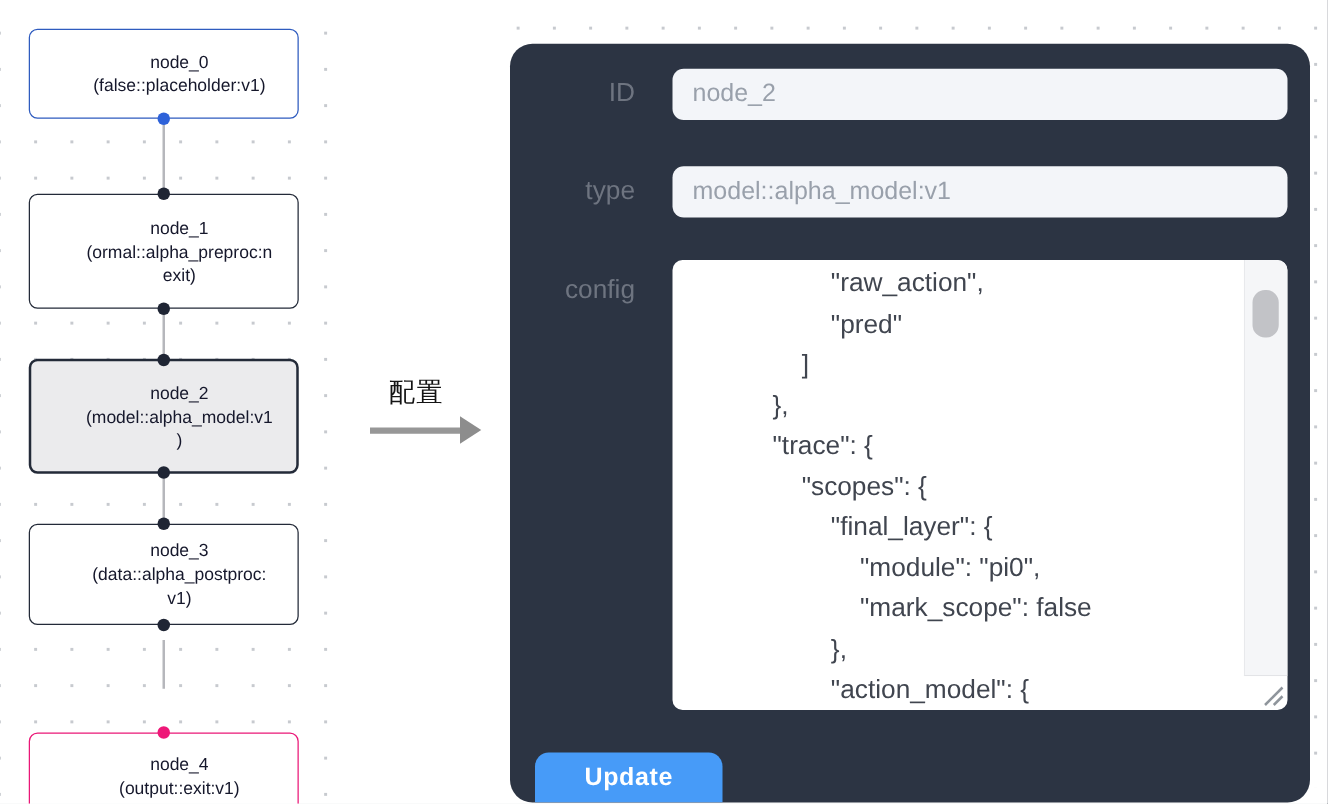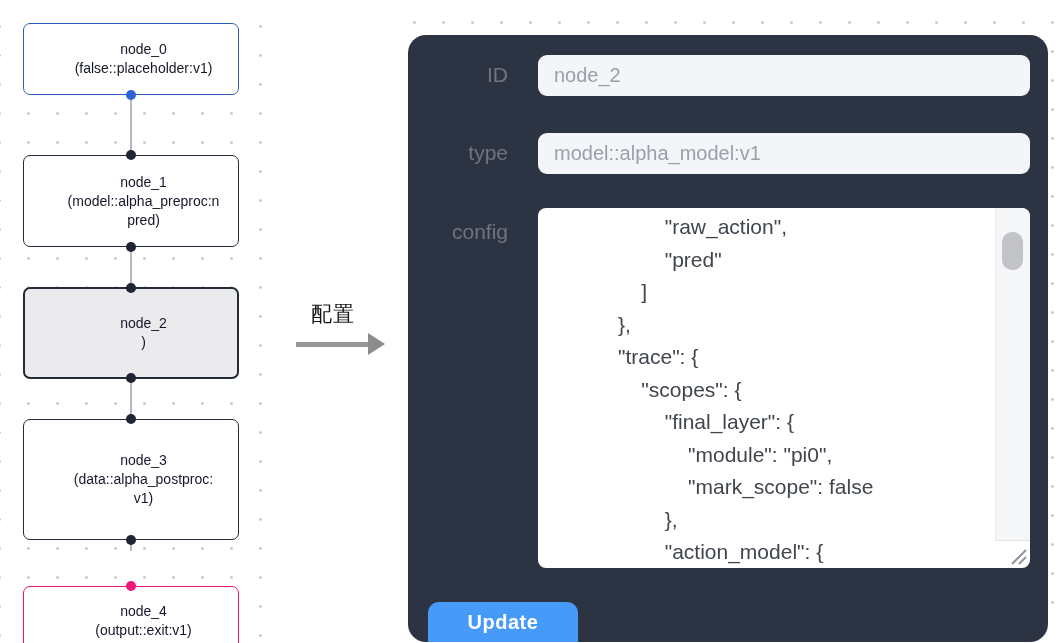--- a/index.html
+++ b/index.html
@@ -25,21 +25,21 @@
   .e0{top:95px;height:60px}.e1{top:247px;height:40px}.e2{top:379px;height:40px}.e3{top:512px;height:39px}
   .node{
     position:absolute;left:23px;width:216px;box-sizing:border-box;background:#fff;
     border:1.5px solid var(--node-border);border-radius:7px;
     display:flex;flex-direction:column;align-items:center;justify-content:center;
     font-size:14px;line-height:19px;color:var(--node-text);text-align:left;cursor:pointer;padding-left:25px;
   }
   .n0{top:23px;height:72px;border-color:var(--node-input-border);}
   .n1{top:155px;height:92px;}
   .n2{top:287px;height:92px;background:var(--node-selected-bg);border-width:2px;}
-  .n3{top:419px;height:121px;}
+  .n3{top:419px;height:81px;}
   .n4{top:551px;height:69px;border-color:var(--node-output-border);margin-top:35px;}
   .handle{position:absolute;left:50%;width:10px;height:10px;border-radius:50%;
     transform:translateX(-50%);background:var(--handle-dark);}
   .handle.top{top:-6px}.handle.bottom{bottom:-6px}
   .handle.blue{background:var(--handle-blue)}.handle.pink{background:var(--handle-pink)}
   
   .connector-label{position:absolute;left:288px;top:300px;width:90px;text-align:center;
     font-size:21px;color:#141414;letter-spacing:1px;}
   .arrow-shaft{position:absolute;left:296px;top:342px;width:76px;height:5px;background:#979797;}
   .arrow-head{position:absolute;left:368px;top:333px;width:0;height:0;
@@ -80,28 +80,29 @@
     <div class="edge e3"></div>
 
     <div class="node n0">
       <span>node_0</span>
       <span>(false::placeholder:v1)</span>
       <i class="handle bottom blue"></i>
     </div>
 
     <div class="node n1">
       <span>node_1</span>
-      <span>(model::alpha_preproc:n</span>
-      <span>pred)</span>
+      <span>(ormal::alpha_preproc:n</span>
+      <span>exit)</span>
       <i class="handle top"></i>
       <i class="handle bottom"></i>
     </div>
 
     <div class="node n2">
       <span>node_2</span>
+      <span>(model::alpha_model:v1</span>
       <span>)</span>
       <i class="handle top"></i>
       <i class="handle bottom"></i>
     </div>
 
     <div class="node n3">
       <span>node_3</span>
       <span>(data::alpha_postproc:</span>
       <span>v1)</span>
       <i class="handle top"></i>

